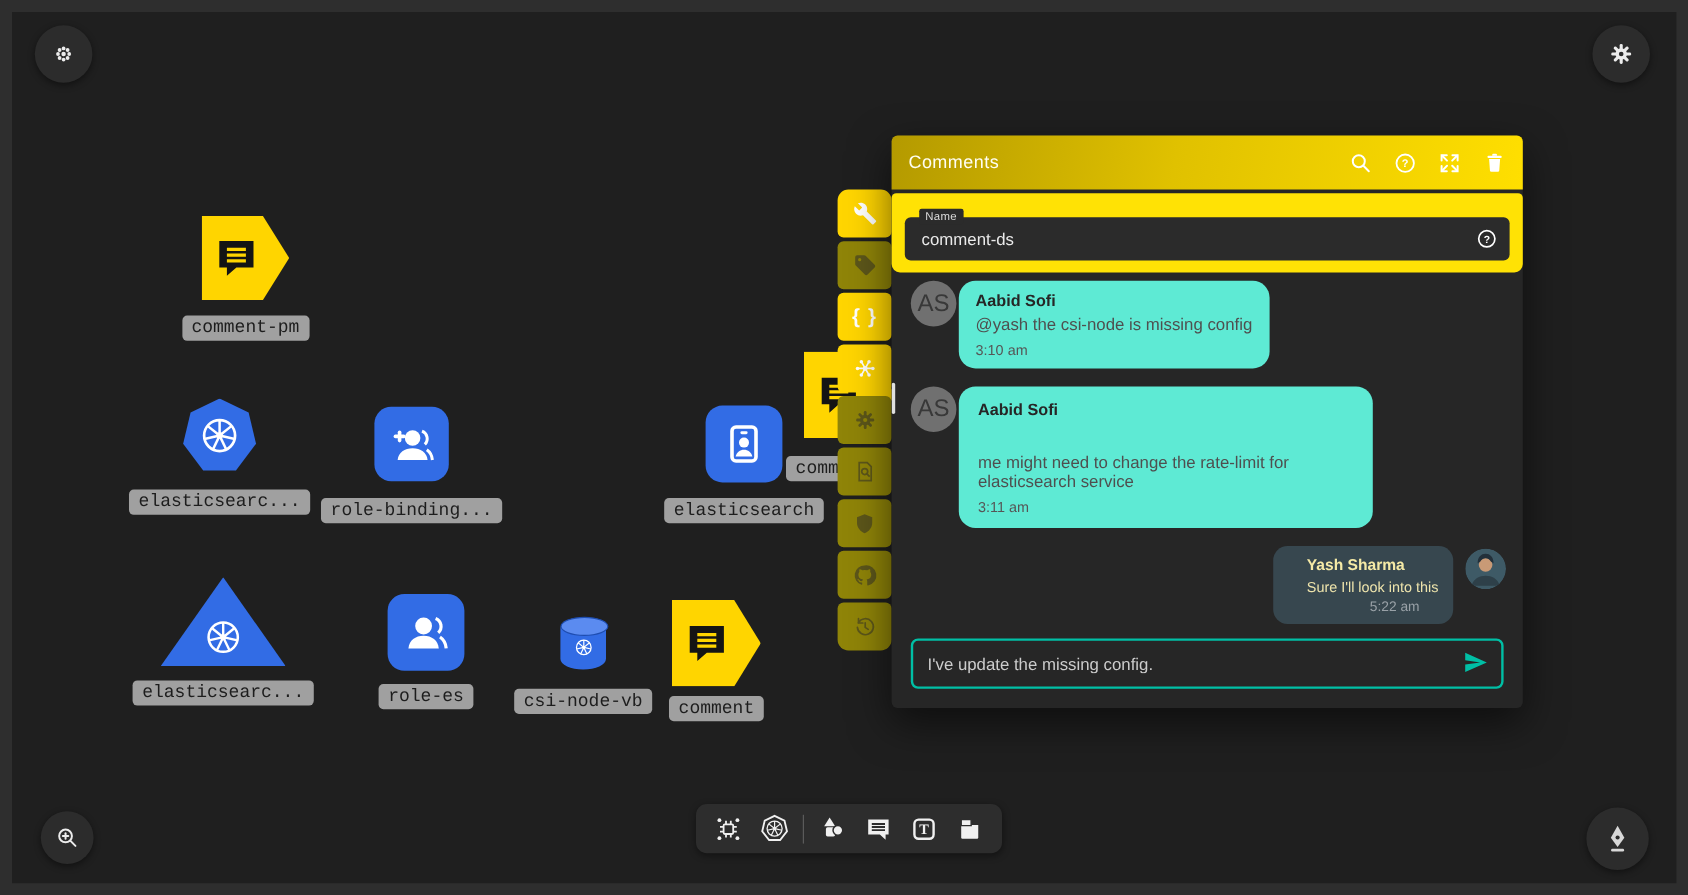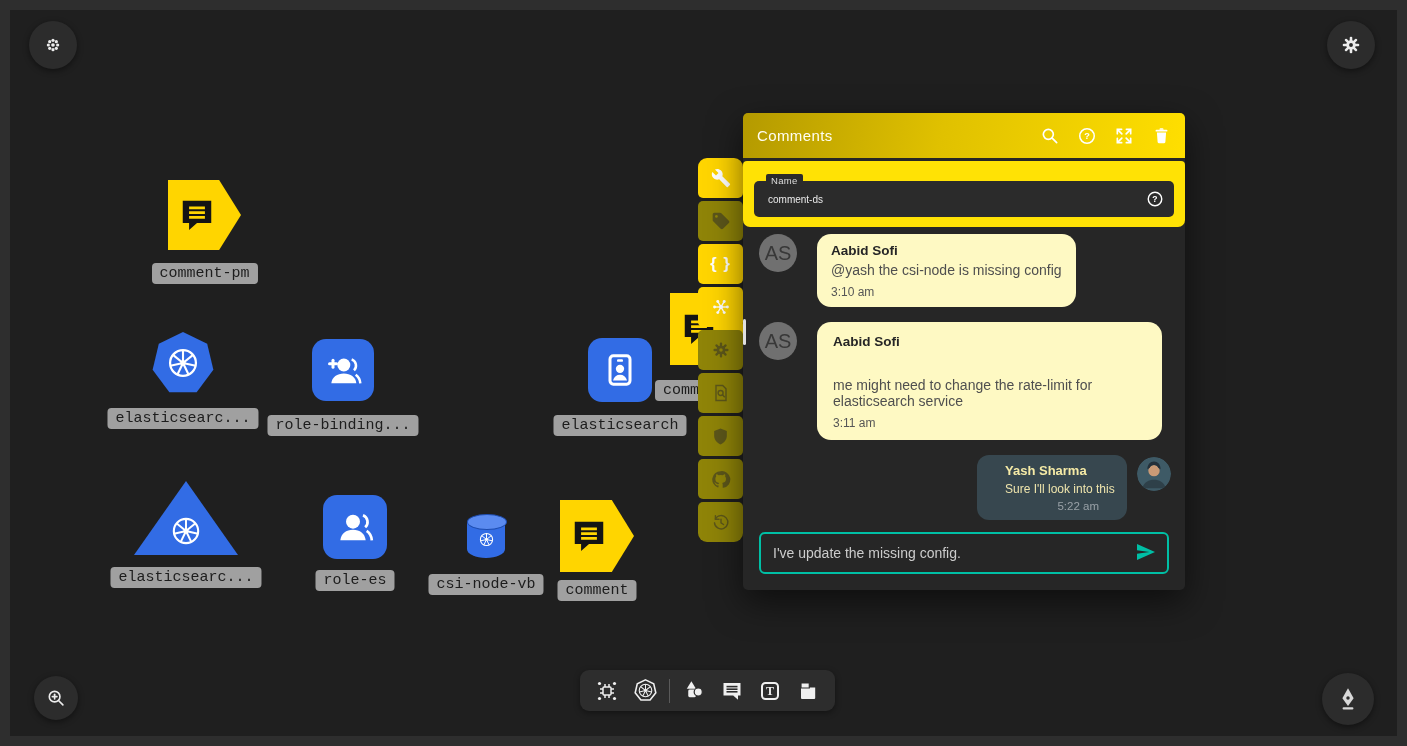--- a/index.html
+++ b/index.html
@@ -35,51 +35,51 @@
   .side-toolbar { position:absolute; left:698px; top:158px; width:45px; z-index:3; }
   .stb { width:45px; height:40px; margin-bottom:3px; border:none; border-radius:5px;
          display:flex; align-items:center; justify-content:center; cursor:pointer; }
   .stb:first-child { border-radius:9px 9px 5px 5px; }
   .stb:last-child { border-radius:5px 5px 9px 9px; }
   .stb.on { background:#ffd500; color:#ffffff; }
   .stb.off { background:#8f8408; color:#5c561a; }
   .stb .braces { font-size:17px; font-weight:bold; letter-spacing:1px; }
 
   
-  .panel { position:absolute; left:743px; top:113px; width:442px; height:477px; z-index:4;
+  .panel { position:absolute; left:743px; top:113px; width:526px; height:477px; z-index:4;
            background:#262626; border-radius:5px; box-shadow:0 12px 34px rgba(0,0,0,.55);
            display:flex; flex-direction:column; }
   .panel-header { height:45px; flex:0 0 45px; border-radius:5px 5px 0 0; padding:0 14px;
            background:linear-gradient(100deg,#b49a00 0%,#e0c100 45%,#ffdf00 100%);
            display:flex; align-items:center; cursor:move; }
   .panel-title { color:#fffef2; font-size:15px; letter-spacing:.4px; flex:1; }
   .ph-icons { display:flex; align-items:center; gap:17px; color:#fff; }
   .ph-icons .icon-btn { background:none; border:none; color:#fff; width:20px; height:20px; cursor:pointer; padding:0; }
 
   .name-wrap { margin-top:3px; height:66px; flex:0 0 66px; background:#ffe205; padding:20px 11px 0;
                border-radius:4px 4px 7px 7px; }
   .name-box { position:relative; height:36px; background:#2b2b2b; border-radius:5px;
               display:flex; align-items:center; }
   .name-label { position:absolute; top:-7px; left:12px; background:#2b2b2b; color:#dedede;
                 font-size:9.5px; padding:1px 5px; border-radius:2px; letter-spacing:.3px; }
   .name-input { flex:1; background:transparent; border:none; outline:none; color:#eaeaea;
-                font-size:10px; padding:0 40px 0 14px; font-family:inherit; }
+                font-size:14px; padding:0 40px 0 14px; font-family:inherit; }
   .name-help { position:absolute; right:10px; top:9px; width:18px; height:18px; color:#fff;
                background:none; border:none; padding:0; cursor:pointer; }
 
   .messages { flex:1; position:relative; display:flex; flex-direction:column; overflow:hidden; }
   .scroll-thumb { position:absolute; left:0; top:92px; width:3px; height:26px; background:#e0e0e0;
                   border-radius:2px; }
   .msg-row { display:flex; align-items:flex-start; padding:0 14px 0 16px; }
   .m1 { margin-top:7px; }
   .m2 { margin-top:15px; }
   .m3 { margin-top:15px; justify-content:flex-end; }
   .avatar { width:38px; height:38px; flex:0 0 38px; border-radius:50%; background:#707070;
             color:#383838; font-size:20px; display:flex; align-items:center; justify-content:center; }
-  .bubble { background:#fef9c3; border-radius:14px; margin-left:20px; padding:9px 14px 8px; }
+  .bubble { background:#5eead4; border-radius:14px; margin-left:2px; padding:9px 14px 8px; }
   .bubble .m-name { font-size:13.5px; font-weight:bold; color:#262626; }
   .bubble .m-text { font-size:14px; color:#4f4f4f; margin-top:4px; }
   .bubble .m-time { font-size:12px; color:#565656; margin-top:7px; }
   .bubble.wide { padding:12px 16px 10px; max-width:345px; }
   .bubble.wide .m-gap { height:24px; }
   .bubble-reply { background:#37474f; border-radius:12px; padding:8px 28px; max-width:150px; }
   .bubble-reply .m-name { font-size:13px; font-weight:bold; color:#f5eaa6; }
   .bubble-reply .m-text { font-size:12px; color:#eee4ac; margin-top:4px; white-space:nowrap; }
   .bubble-reply .m-time { font-size:11.5px; color:#99a1a7; margin-top:4px; text-align:right; }
   .avatar-photo { width:34px; height:34px; flex:0 0 34px; border-radius:50%; overflow:hidden; margin-left:10px; margin-top:2px; }

